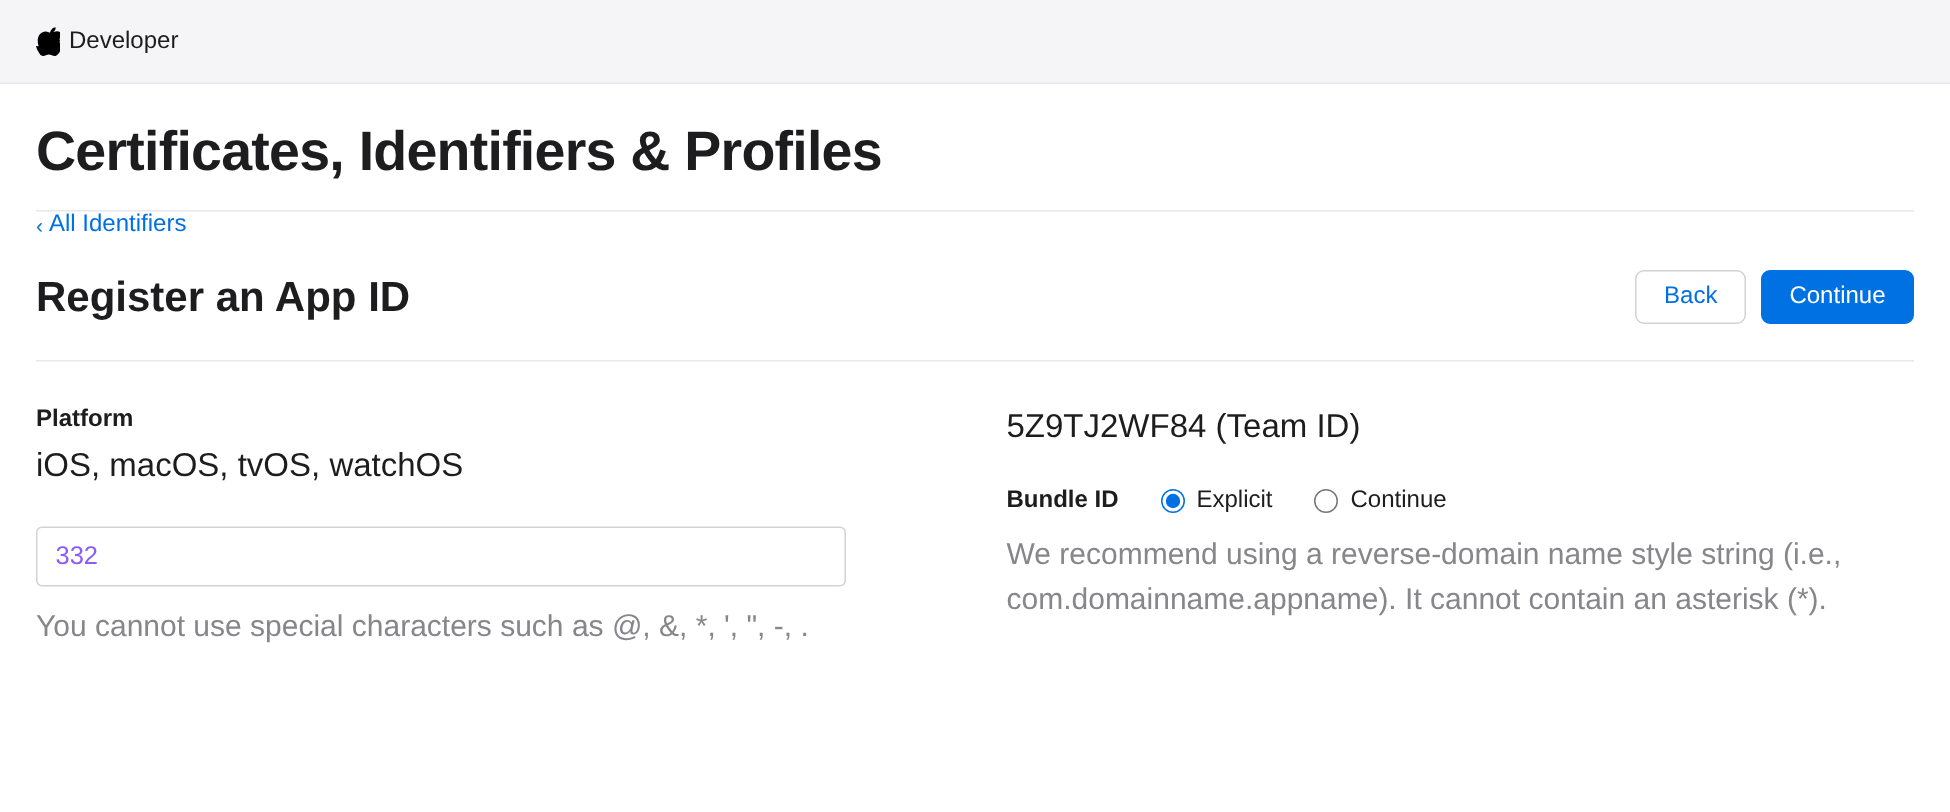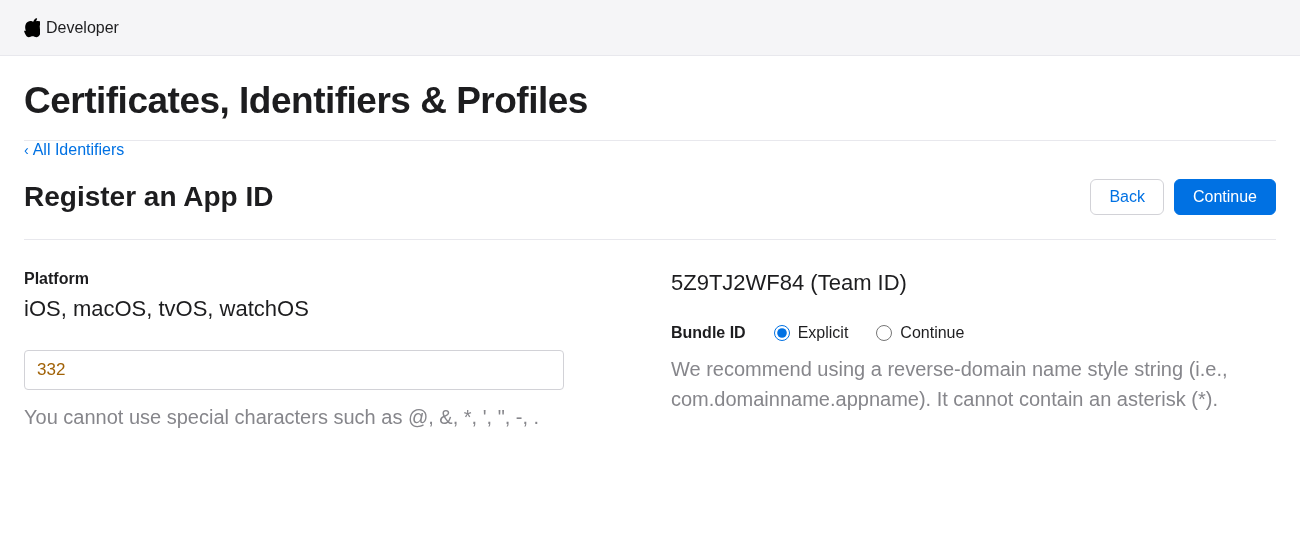--- a/index.html
+++ b/index.html
@@ -112,21 +112,21 @@
     }
     .text-input {
       width: 100%;
       max-width: 540px;
       height: 40px;
       border: 1px solid #d2d2d7;
       border-radius: 4px;
       padding: 0 12px;
       font-size: 17px;
       font-family: inherit;
-      color: #a16207;
+      color: #8b5cf6;
       background: #fff;
     }
     .help-text {
       margin-top: 12px;
       font-size: 20px;
       color: #86868b;
       line-height: 1.5;
       max-width: 560px;
     }
     .bundle-label-row {

